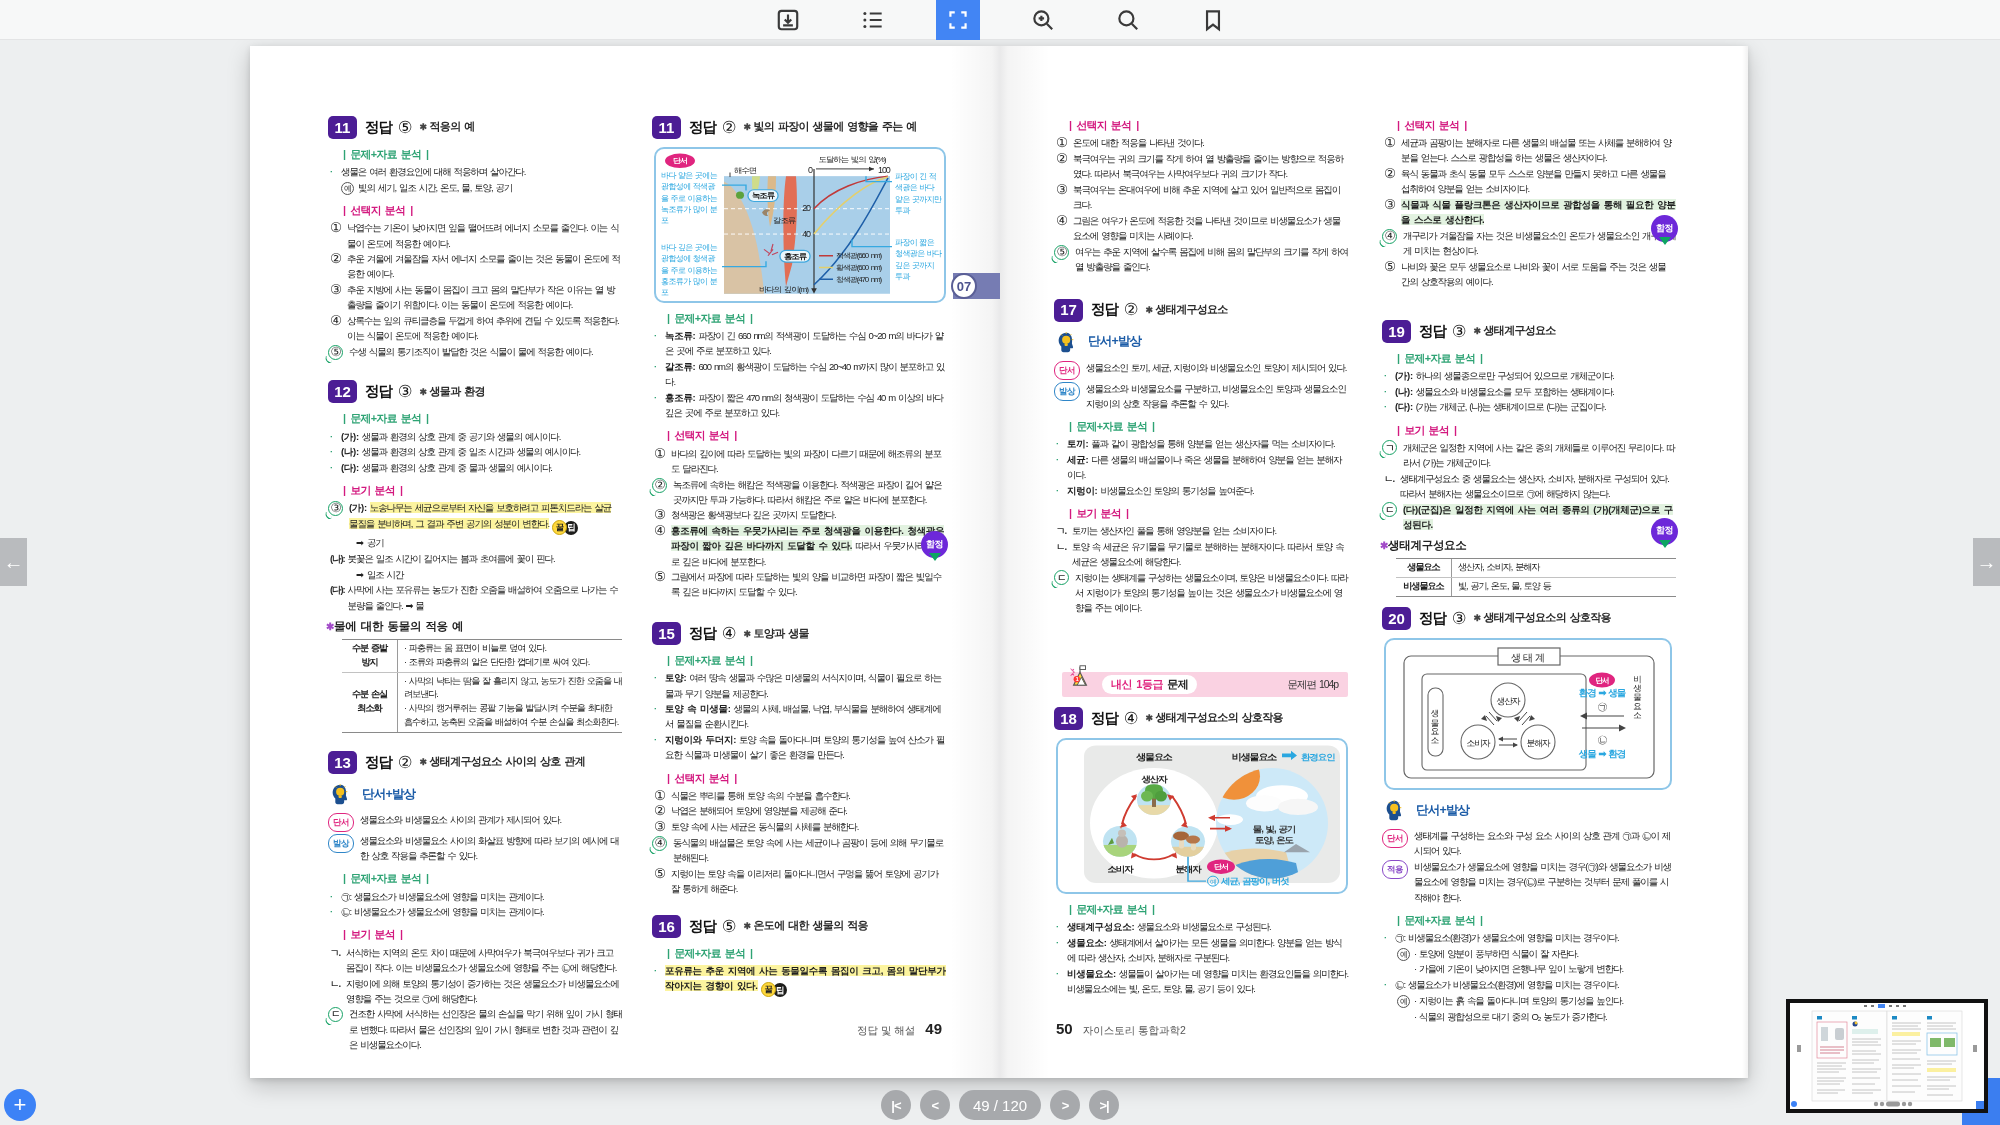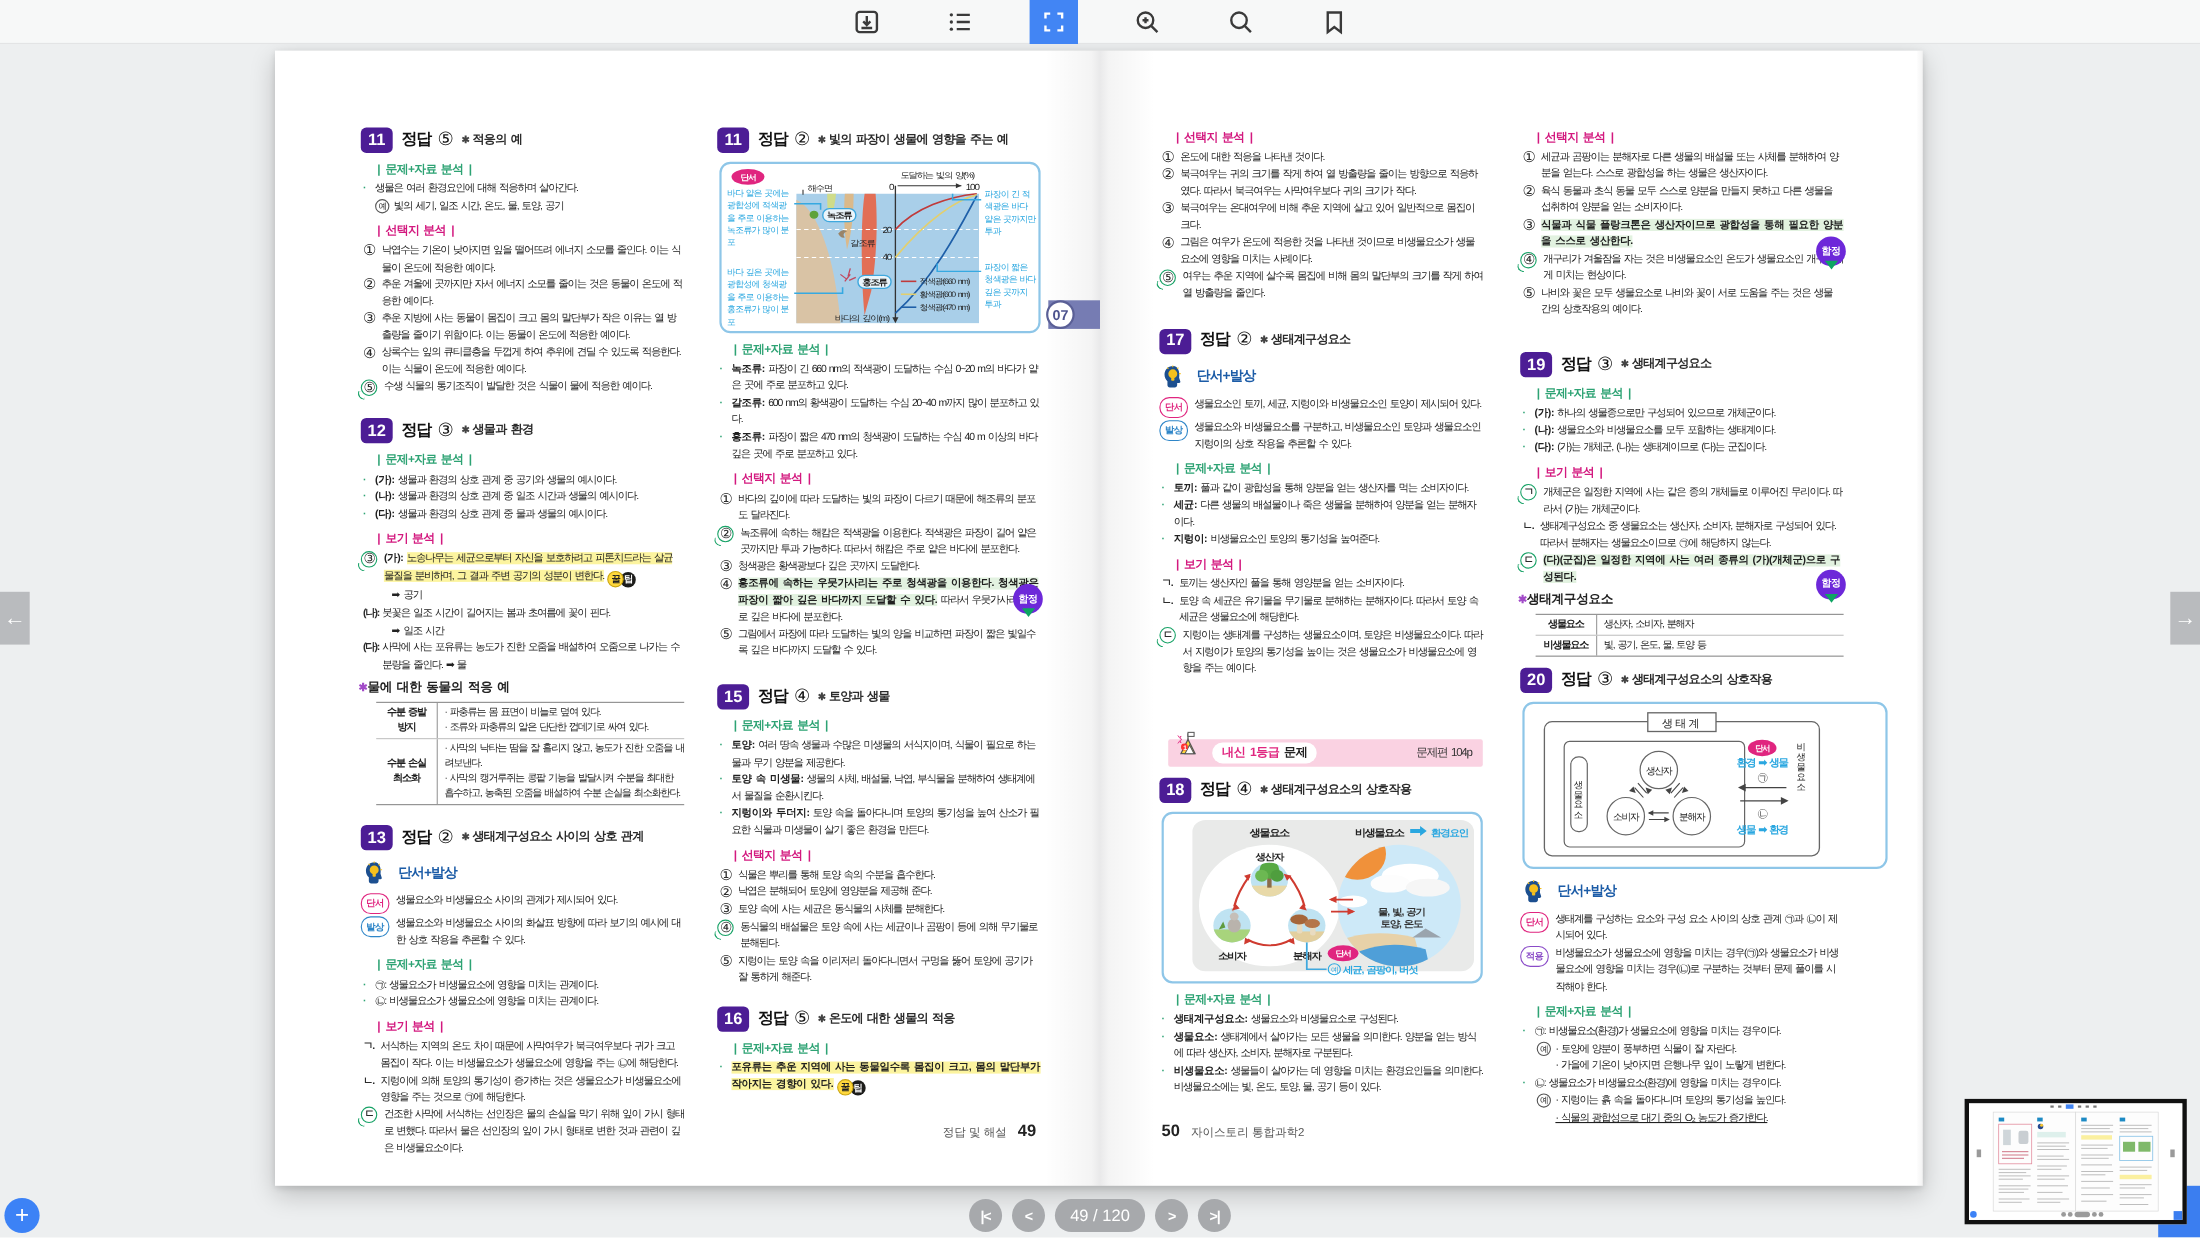--- a/index.html
+++ b/index.html
@@ -175,21 +175,21 @@
       <span class="mk" style="flex-basis:auto;margin-right:4px"><span style="display:inline-flex;width:13px;height:13px;border:1px solid #555;border-radius:50%;font-size:8px;align-items:center;justify-content:center;margin-top:1px">예</span></span>
       <span class="tx">빛의 세기, 일조 시간, 온도, 물, 토양, 공기</span>
     </div>
     <div class="h hp">선택지 분석</div>
     <div class="p">
       <span class="mk num">①</span>
       <span class="tx">낙엽수는 기온이 낮아지면 잎을 떨어뜨려 에너지 소모를 줄인다. 이는 식물이 온도에 적응한 예이다.</span>
     </div>
     <div class="p">
       <span class="mk num">②</span>
-      <span class="tx">추운 겨울에 곳까지만 자서 에너지 소모를 줄이는 것은 동물이 온도에 적응한 예이다.</span>
+      <span class="tx">추운 겨울에 겨울잠을 자서 에너지 소모를 줄이는 것은 동물이 온도에 적응한 예이다.</span>
     </div>
     <div class="p">
       <span class="mk num">③</span>
       <span class="tx">추운 지방에 사는 동물이 몸집이 크고 몸의 말단부가 작은 이유는 열 방출량을 줄이기 위함이다. 이는 동물이 온도에 적응한 예이다.</span>
     </div>
     <div class="p">
       <span class="mk num">④</span>
       <span class="tx">상록수는 잎의 큐티클층을 두껍게 하여 추위에 견딜 수 있도록 적응한다. 이는 식물이 온도에 적응한 예이다.</span>
     </div>
     <div class="p">
@@ -724,21 +724,21 @@
         <div class="rc">빛, 공기, 온도, 물, 토양 등</div>
       </div>
     </div>
     <div class="gap" style="height: 0px;"></div>
     <div class="item">
       <span class="no">20</span>
       <span class="ja">정답</span>
       <span class="ca">③</span>
       <span class="tp">생태계구성요소의 상호작용</span>
     </div>
-    <div class="figbox" id="fig20" style="width:332px;height:152px">
+    <div class="figbox" id="fig20" style="width:288px;height:152px">
 <svg viewBox="0 0 284 148" width="284" height="148">
  <rect x="18" y="16" width="250" height="122" rx="7" fill="none" stroke="#666" stroke-width="1.2"></rect>
  <rect x="112" y="8" width="62" height="17" fill="#fff" stroke="#666" stroke-width="1.2"></rect>
  <text x="143" y="20.5" font-size="10" fill="#222" text-anchor="middle" letter-spacing="2">생태계</text>
  <rect x="36" y="34" width="164" height="96" rx="5" fill="none" stroke="#666" stroke-width="1.1"></rect>
  <rect x="42" y="48" width="15" height="68" rx="7" fill="#fff" stroke="#666" stroke-width="1.1"></rect>
  <text x="49.5" y="82" font-size="8.5" fill="#222" text-anchor="middle" writing-mode="tb" letter-spacing="1">생물요소</text>
  <circle cx="122" cy="60" r="17" fill="#fff" stroke="#666" stroke-width="1.1"></circle>
  <text x="122" y="63.5" font-size="8.8" fill="#222" text-anchor="middle">생산자</text>
  <circle cx="92" cy="102" r="17" fill="#fff" stroke="#666" stroke-width="1.1"></circle>
@@ -809,21 +809,21 @@
       <span class="tx">· 가을에 기온이 낮아지면 은행나무 잎이 노랗게 변한다.</span>
     </div>
     <div class="p">
       <span class="mk dot">·</span>
       <span class="tx">㉡: 생물요소가 비생물요소(환경)에 영향을 미치는 경우이다.</span>
     </div>
     <div class="p" style="padding-left: 13px;">
       <span class="mk" style="flex-basis:auto;margin-right:4px"><span style="display:inline-flex;width:13px;height:13px;border:1px solid #555;border-radius:50%;font-size:8px;align-items:center;justify-content:center;margin-top:1px">예</span></span>
       <span class="tx">· 지렁이는 흙 속을 돌아다니며 토양의 통기성을 높인다.</span>
     </div>
-    <div class="p" style="padding-left: 30px; text-decoration: underline;">
+    <div class="p" style="padding-left: 30px;">
       <span class="tx">· 식물의 광합성으로 대기 중의 O₂ 농도가 증가한다.</span>
     </div>
   </div>
 
 <div class="pfoot l"><span>정답 및 해설</span><span class="sp"></span><b>49</b></div>
 <div class="pfoot r"><b>50</b><span class="sp"></span><span>자이스토리 통합과학2</span></div>
 
 <div class="bnav">
   <div class="nbtn">|&lt;</div>
   <div class="nbtn">&lt;</div>

